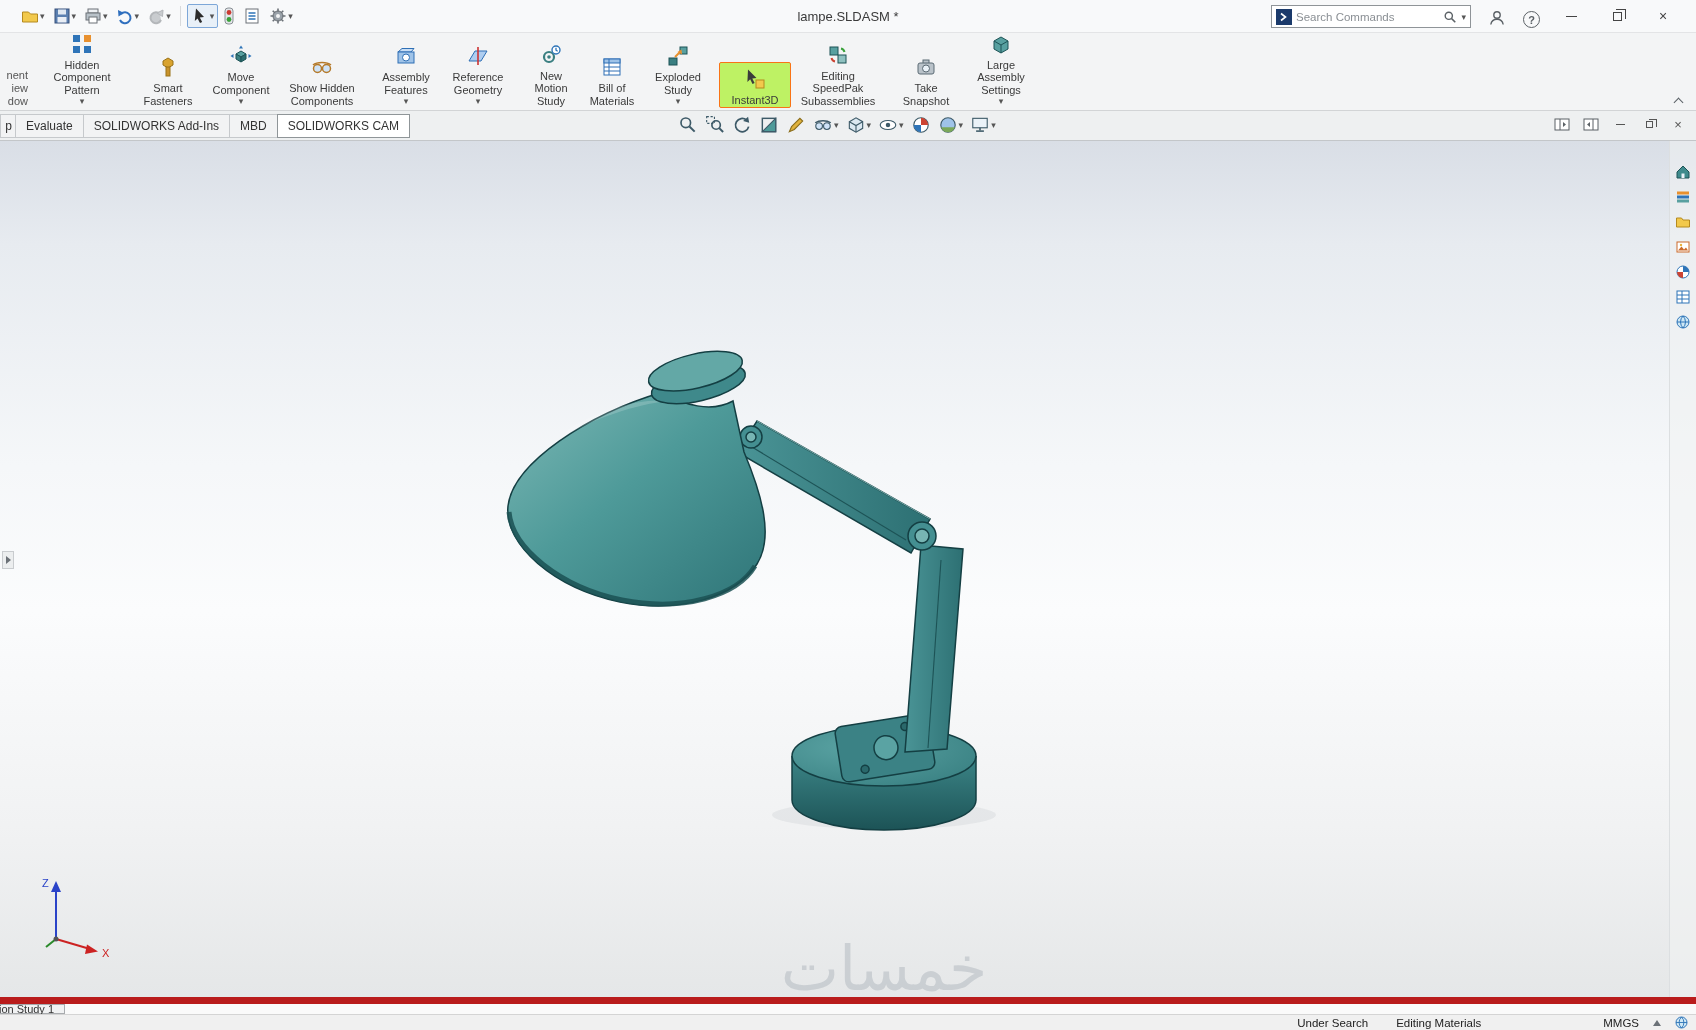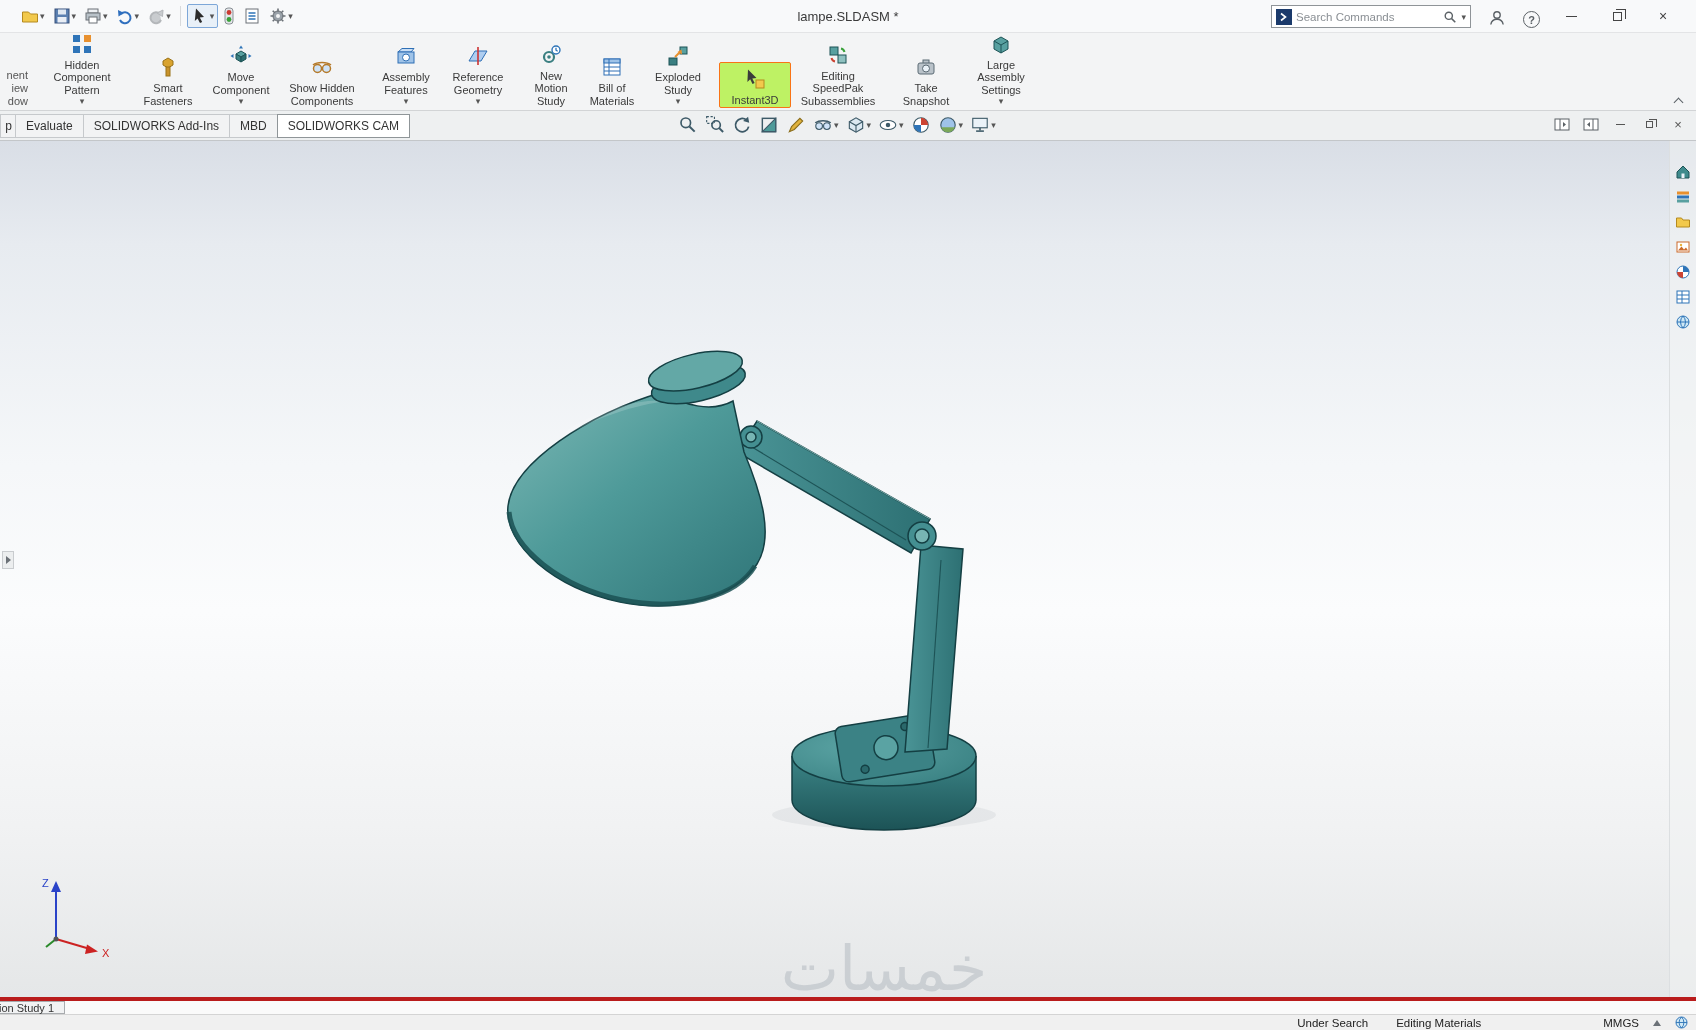--- a/index.html
+++ b/index.html
@@ -79,21 +79,21 @@
   .taskpane { position:absolute; right:0; top:0; bottom:0; width:27px;
     background:rgba(240,242,243,.55); border-left:1px solid #dcdfe1;
     display:flex; flex-direction:column; align-items:center; padding-top:22px; gap:7px; }
   .tp-btn { width:20px; height:18px; display:flex; align-items:center; justify-content:center; border-radius:2px; }
   .flyout { position:absolute; left:2px; top:410px; width:12px; height:18px;
     background:#eceeef; border:1px solid #c9cccf; display:flex; align-items:center; justify-content:center; }
   .flyout::before { content:""; width:0; height:0; border-left:5px solid #6b7artifact177; border-left:5px solid #6b7177;
     border-top:4px solid transparent; border-bottom:4px solid transparent; }
 
   
-  .motionbar { height:17px; flex:0 0 17px; background:#fafafa; border-top:4px solid #b91c1c;
+  .motionbar { height:17px; flex:0 0 17px; background:#fafafa; border-top:7px solid #b91c1c;
     display:flex; align-items:stretch; }
   .mtab { font-size:11px; color:#333; background:#f1f2f3; border:1px solid #a8abae;
     padding:1px 10px 1px 4px; margin-left:-6px; display:flex; align-items:center; white-space:nowrap; }
   .statusbar { height:16px; flex:0 0 16px; background:#f0f0f0; border-top:1px solid #d4d4d4;
     display:flex; align-items:center; font-size:11.5px; color:#222; padding:0 8px; }
   .sb-grow { flex:1; }
   .sb-item { white-space:nowrap; }
   .gap28 { width:28px; } .gap120 { width:122px; } .gap14 { width:14px; }
   .sb-up { width:0; height:0; border-left:4px solid transparent; border-right:4px solid transparent;
     border-bottom:6px solid #6b7177; }

